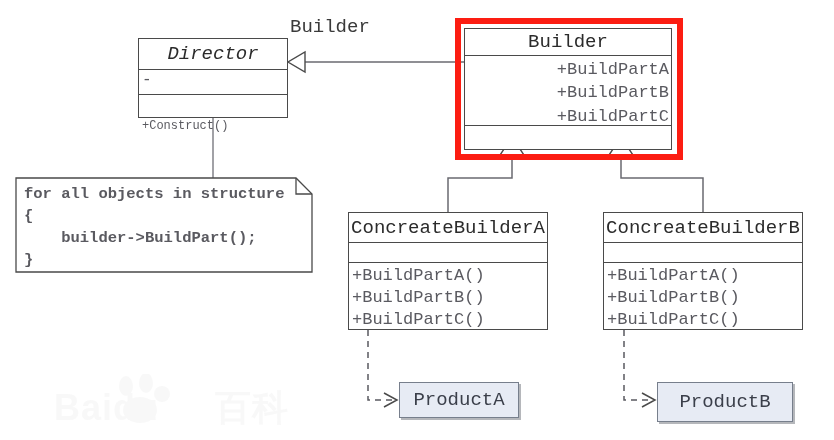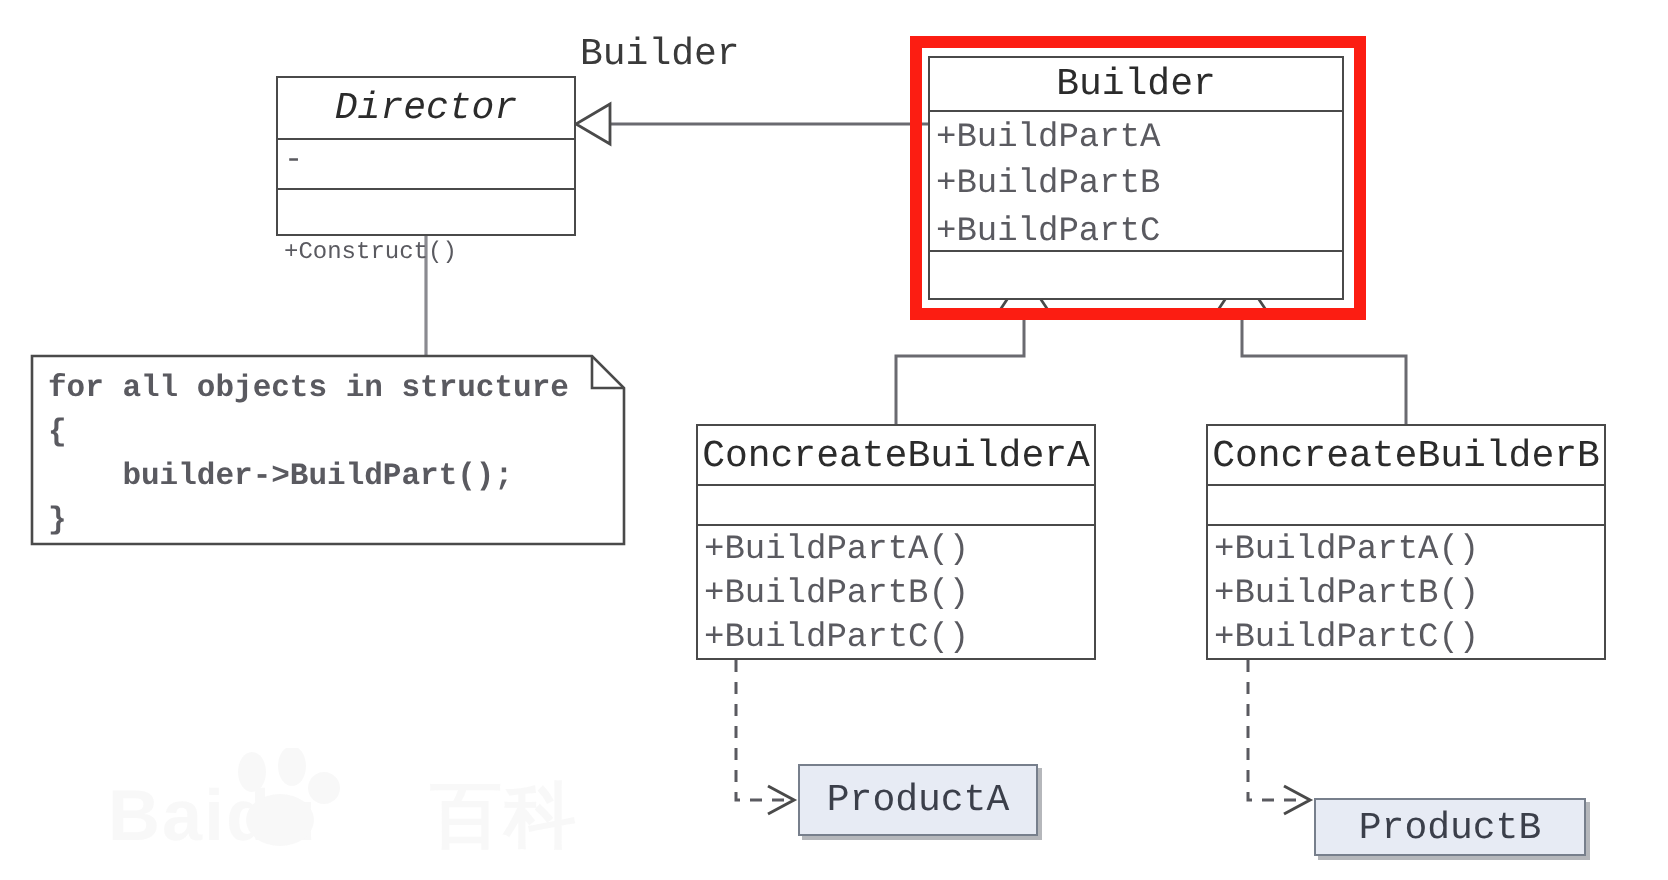--- a/index.html
+++ b/index.html
@@ -59,21 +59,21 @@
 
   
   #box-director { left: 138px; top: 38px; width: 150px; height: 80px; }
   #box-director .uml-title { height: 31px; font-size: 19px; letter-spacing: 0px; font-style: italic; }
   #box-director .c-attrs { height: 25px; font-size: 16px; padding-top: 2px; }
   #box-director .c-ops   { height: 22px; font-size: 12px; padding-top: 1px; margin-top: 24px; }
 
   
   #box-builder { left: 464px; top: 28px; width: 208px; height: 122px; }
   #box-builder .uml-title { height: 27px; font-size: 19px; }
-  #box-builder .c-ops { height: 70px; font-size: 17px; padding-top: 2px; }
+  #box-builder .c-ops { height: 70px; font-size: 17px; padding-top: 2px; text-align: right; }
   #box-builder .c-ops .uml-row { line-height: 1.38; }
   #box-builder .c-empty { height: 23px; }
 
   
   .box-concrete { width: 200px; height: 118px; }
   #box-concrete-a { left: 348px; top: 212px; }
   #box-concrete-b { left: 603px; top: 212px; }
   .box-concrete .uml-title { height: 30px; font-size: 19px; }
   .box-concrete .c-attrs { height: 20px; }
   .box-concrete .c-ops { height: 66px; font-size: 17px; padding-top: 2px; }
@@ -87,21 +87,21 @@
     border: 1px solid #777f8c;
     box-shadow: 2px 2px 0 rgba(90,95,105,0.45);
     display: flex;
     align-items: center;
     justify-content: center;
     font-size: 19px;
     color: #3b3f4a;
     z-index: 6;
   }
   #box-product-a { left: 399px; top: 382px; width: 120px; height: 36px; text-align: center; }
-  #box-product-b { left: 657px; top: 382px; width: 136px; height: 29px; margin-top: 17px; }
+  #box-product-b { left: 657px; top: 382px; width: 136px; height: 40px; }
 
   
   #note-box {
     position: absolute;
     left: 16px;
     top: 178px;
     width: 296px;
     height: 94px;
     z-index: 5;
   }

